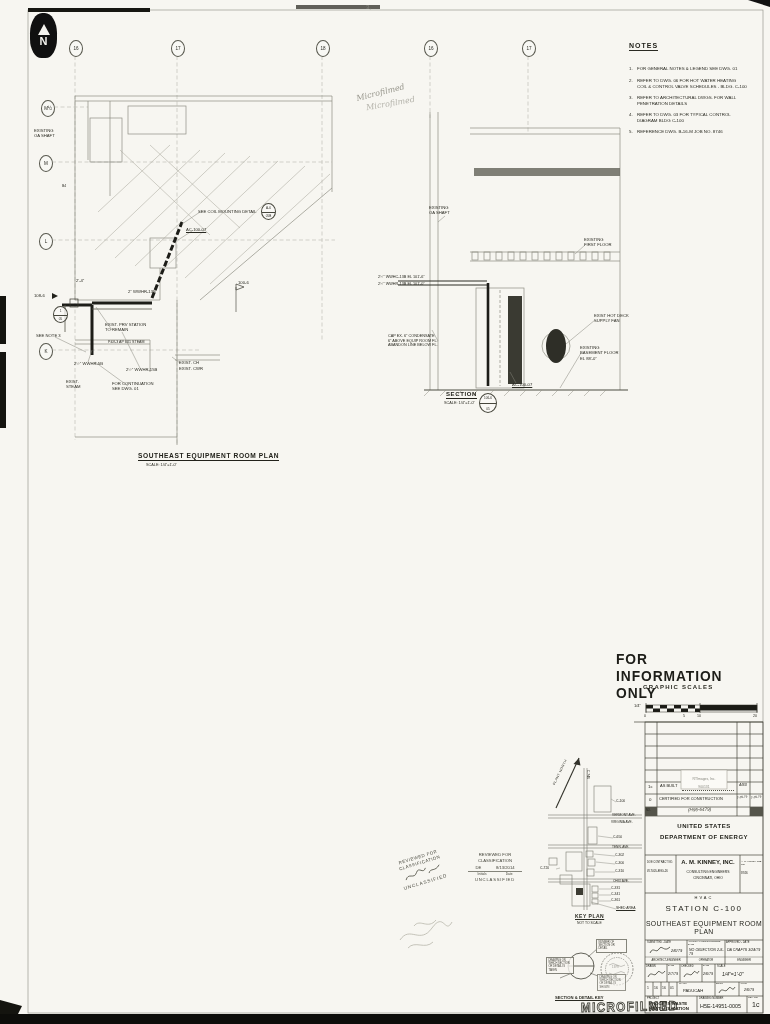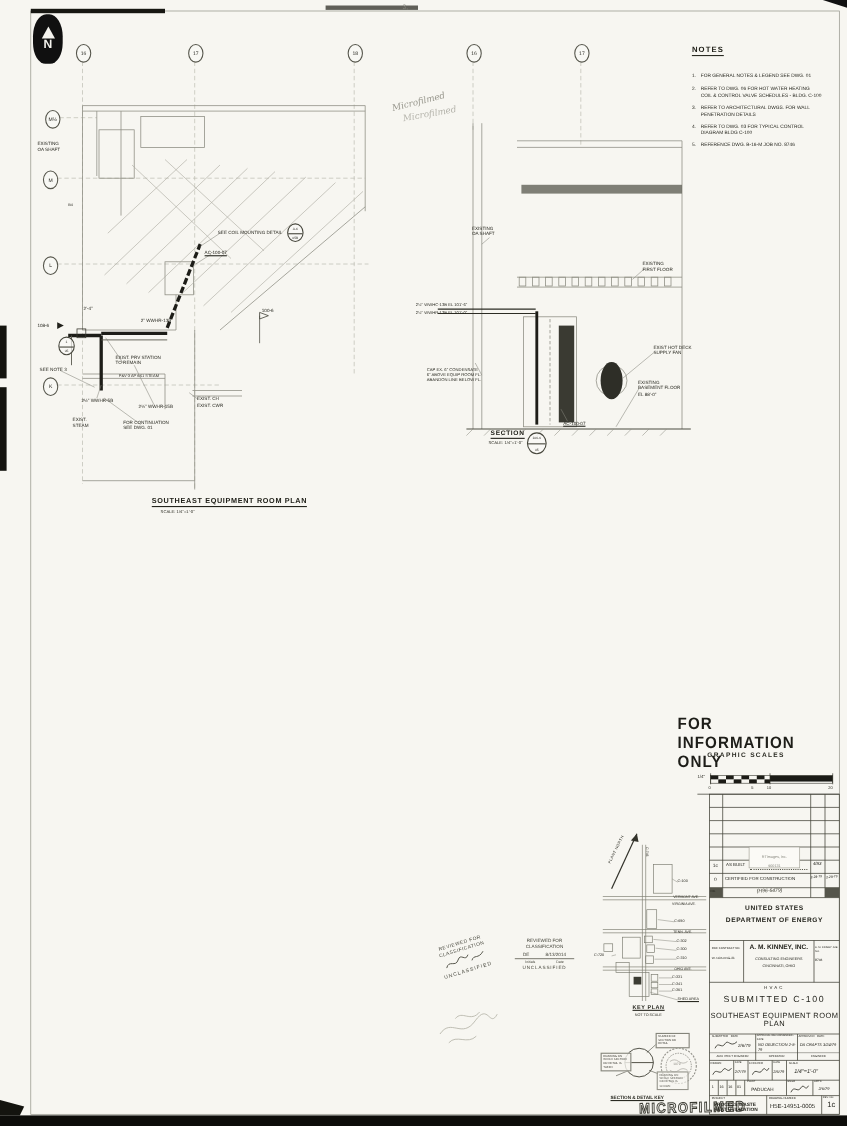--- a/index.html
+++ b/index.html
@@ -472,21 +472,21 @@
 
   <div class="tb" style="left:647px;top:861px;font-size:2.6px;width:28px;">DOE CONTRACT NO.</div>
   <div class="tb" style="left:647px;top:870px;font-size:2.8px;width:28px;">W-7405-ENG-26</div>
   <div class="tb ctr" style="left:676px;top:859px;width:64px;font-size:6px;font-weight:bold;">A. M. KINNEY, INC.</div>
   <div class="tb ctr" style="left:676px;top:870px;width:64px;font-size:3.4px;">CONSULTING ENGINEERS</div>
   <div class="tb ctr" style="left:676px;top:876px;width:64px;font-size:3.4px;">CINCINNATI, OHIO</div>
   <div class="tb" style="left:741px;top:861px;font-size:2.4px;width:21px;">A. M. KINNEY JOB NO.</div>
   <div class="tb" style="left:741px;top:872px;font-size:3px;">8746</div>
 
   <div class="tb ctr" style="left:645px;top:896px;width:118px;font-size:4px;letter-spacing:2px;">HVAC</div>
-  <div class="tb ctr" style="left:645px;top:904px;width:118px;font-size:8px;letter-spacing:1.5px;">SUBMITTED C-100</div>
+  <div class="tb ctr" style="left:645px;top:904px;width:118px;font-size:8px;letter-spacing:1.5px;">STATION C-100</div>
   <div class="tb ctr" style="left:645px;top:920px;width:118px;font-size:6.8px;letter-spacing:.4px;">SOUTHEAST EQUIPMENT ROOM PLAN</div>
 
   <div class="tb" style="left:647px;top:941px;font-size:2.6px;">SUBMITTED - DATE</div>
   <svg class="sig" style="left:649px;top:945px;" width="22" height="10">
       <path d="M1 8 C4 1 7 9 10 4 S15 8 21 2" stroke="#3c3c34" fill="none" stroke-width="0.8"></path>
     </svg>
   <div class="tb it" style="left:671px;top:949px;">2/6/79</div>
   <div class="tb ctr" style="left:645px;top:959px;width:42px;font-size:2.6px;">ARCHITECT-ENGINEER</div>
   <div class="tb" style="left:688px;top:941px;font-size:2.4px;width:36px;">APPROVAL RECOMMENDED - DATE</div>
   <div class="tb it" style="left:689px;top:948px;font-size:3.6px;width:35px;">NO OBJECTION 2-8-79</div>

